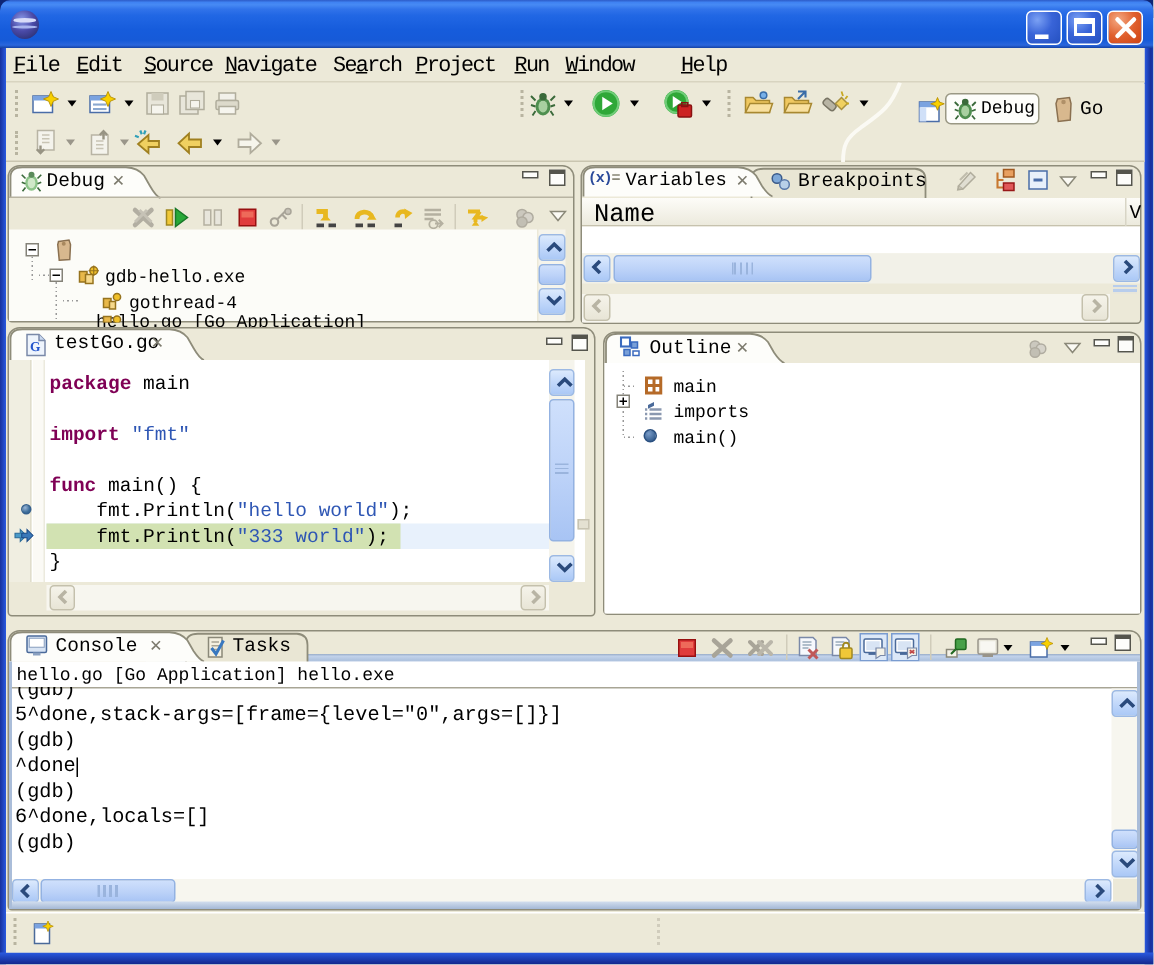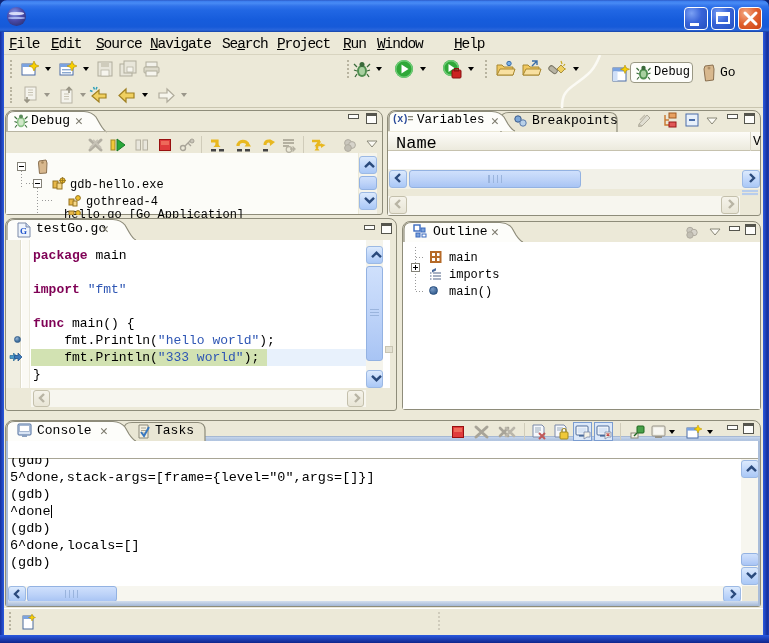--- a/index.html
+++ b/index.html
@@ -607,20 +607,21 @@
         <rect x="1" y="4" width="11" height="10" fill="#fff" stroke="#4a6da8"></rect>
         <rect x="1" y="4" width="11" height="2.6" fill="#7ba3e0"></rect>
         <path d="M12 1 L13.2 3.8 L16 5 L13.2 6.2 L12 9 L10.8 6.2 L8 5 L10.8 3.8 Z" fill="#f8d000" stroke="#b89000" stroke-width="0.5"></path>
       </svg>
     <div class="dd" style="left:707px; top:430px;"></div>
     <div class="abs minmax mn" style="left:727px; top:425px;"></div>
     <div class="abs minmax mx" style="left:743px; top:423px;"></div>
   </div>
 
   <div class="abs" style="left:6px; top:441px; width:754px; height:165px; background:#fff;"></div>
+  <div class="abs" style="left:11px; top:443px; font-size:12px;">hello.go [Go Application] hello.exe</div>
   <div class="abs" style="left:6px; top:458px; width:754px; height:1px; background:#a8a595;"></div>
   <div id="con-text" class="abs" style="left:10px; top:452px; font-size:13.5px; line-height:17px; white-space:pre; clip-path:inset(6px 0 0 0);">(gdb)
 5^done,stack-args=[frame={level="0",args=[]}]
 (gdb)
 ^done
 (gdb)
 6^done,locals=[]
 (gdb)</div>
   <div class="abs" style="left:51px; top:505px; width:1px; height:13px; background:#000;"></div>
 

